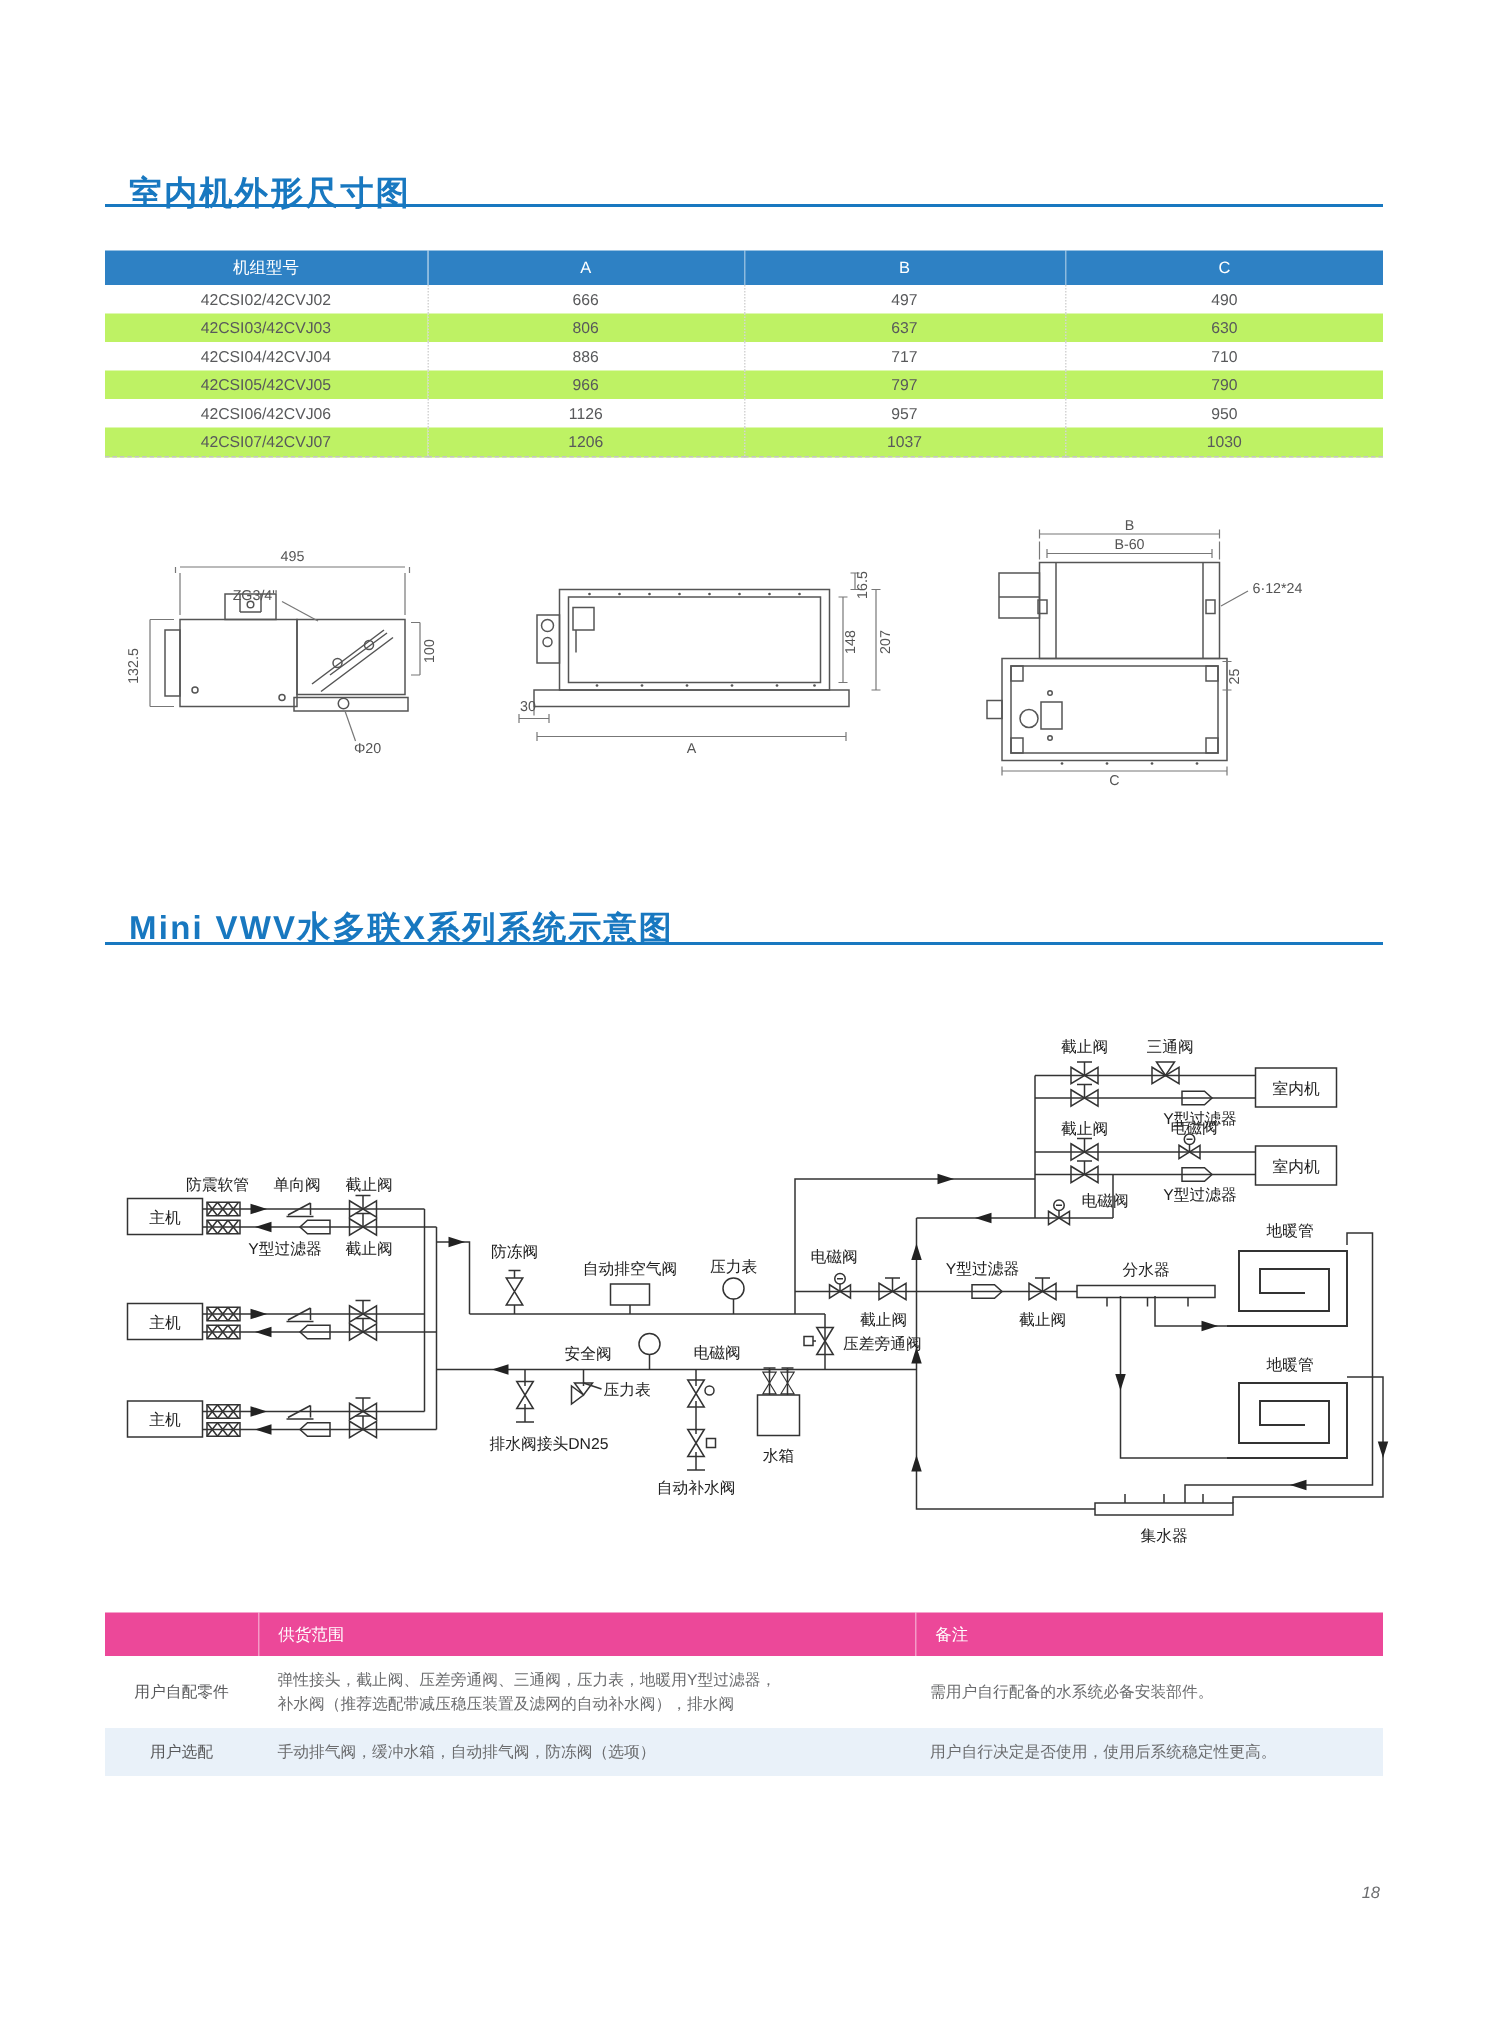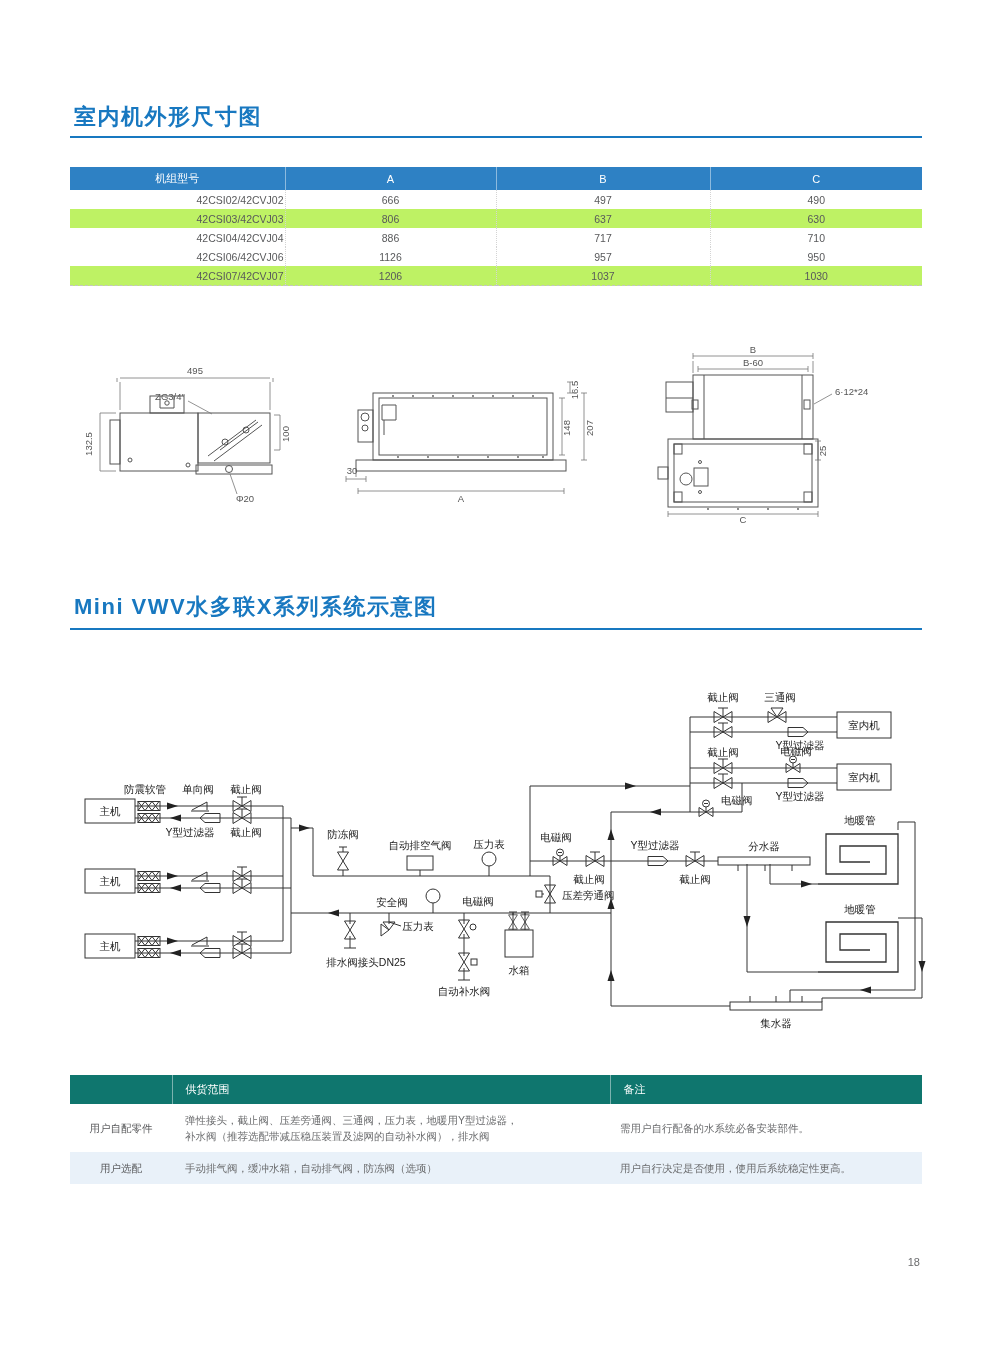--- a/index.html
+++ b/index.html
@@ -1,43 +1,43 @@
 <!DOCTYPE html>
 <html><head>
 <meta charset="utf-8">
 <style>
   html,body{margin:0;padding:0;background:#fff;}
   .page{position:relative;width:992px;height:1352px;background:#fff;
         font-family:"Liberation Sans","DejaVu Sans",sans-serif;overflow:hidden;}
   .sec-title{position:absolute;left:70px;font-size:22px;font-weight:bold;
-             color:#1878c0;letter-spacing:1.5px;margin:4px;}
+             color:#1878c0;letter-spacing:1.5px;margin:16px;}
   .rule{position:absolute;left:70px;width:852px;height:2px;background:#1878c0;}
   
   .t1wrap{position:absolute;left:70px;top:167px;width:852px;}
   table.t1{width:100%;border-collapse:collapse;table-layout:fixed;border-bottom:1px dashed #c4c4c4;}
   table.t1 th{background:#2e81c4;color:#fff;font-weight:normal;font-size:11px;height:21px;
               border-left:1px solid rgba(255,255,255,.45);}
   table.t1 th:first-child{border-left:none;margin-top:34px;}
   table.t1 td{font-size:10.5px;color:#58595b;text-align:center;height:17px;
               border-left:1px dotted #d4d4d4;}
-  table.t1 td:first-child{border-left:none;text-align:right;}
+  table.t1 td:first-child{border-left:none;}
   table.t1 tr.alt{background:#bef264;}
   
   .t2wrap{position:absolute;left:70px;top:1075px;width:852px;}
   table.t2{width:100%;border-collapse:collapse;table-layout:fixed;}
-  table.t2 th{background:#0f766e;color:#fff;font-weight:normal;font-size:11px;height:27px;
+  table.t2 th{background:#ec4899;color:#fff;font-weight:normal;font-size:11px;height:27px;
               text-align:left;padding-left:13px;border-left:1px solid rgba(255,255,255,.45);}
   table.t2 th:first-child{border-left:none;}
   table.t2 td{font-size:10.5px;color:#6b6c6e;vertical-align:middle;line-height:1.55;}
   table.t2 td.cat{text-align:center;color:#58595b;}
   table.t2 td.scope{padding-left:13px;white-space:pre-line;}
   table.t2 td.rem{padding-left:10px;white-space:pre-line;}
   table.t2 tr.alt{background:#e9f1f9;}
   .pagenum{position:absolute;left:860px;top:1256px;width:60px;text-align:right;
-           font-size:11px;color:#6b6c6e;}
+           font-size:11px;color:#6b6c6e;font-style:italic;}
   
   .draw{position:absolute;}
   svg text{font-family:"Liberation Sans","DejaVu Sans",sans-serif;}
   .dimtxt{font-size:9.5px;fill:#555;}
   .lab{font-size:10.5px;fill:#222;}
 </style>
 </head>
 <body>
 <div class="page">
 
@@ -71,20 +71,26 @@
             <td>42CSI03/42CVJ03</td>
             <td>806</td>
             <td>637</td>
             <td>630</td>
           </tr>
     <tr>
             <td>42CSI04/42CVJ04</td>
             <td>886</td>
             <td>717</td>
             <td>710</td>
+          </tr>
+    <tr class="alt">
+            <td>42CSI05/42CVJ05</td>
+            <td>966</td>
+            <td>797</td>
+            <td>790</td>
           </tr>
     <tr>
             <td>42CSI06/42CVJ06</td>
             <td>1126</td>
             <td>957</td>
             <td>950</td>
           </tr>
     <tr class="alt">
             <td>42CSI07/42CVJ07</td>
             <td>1206</td>

